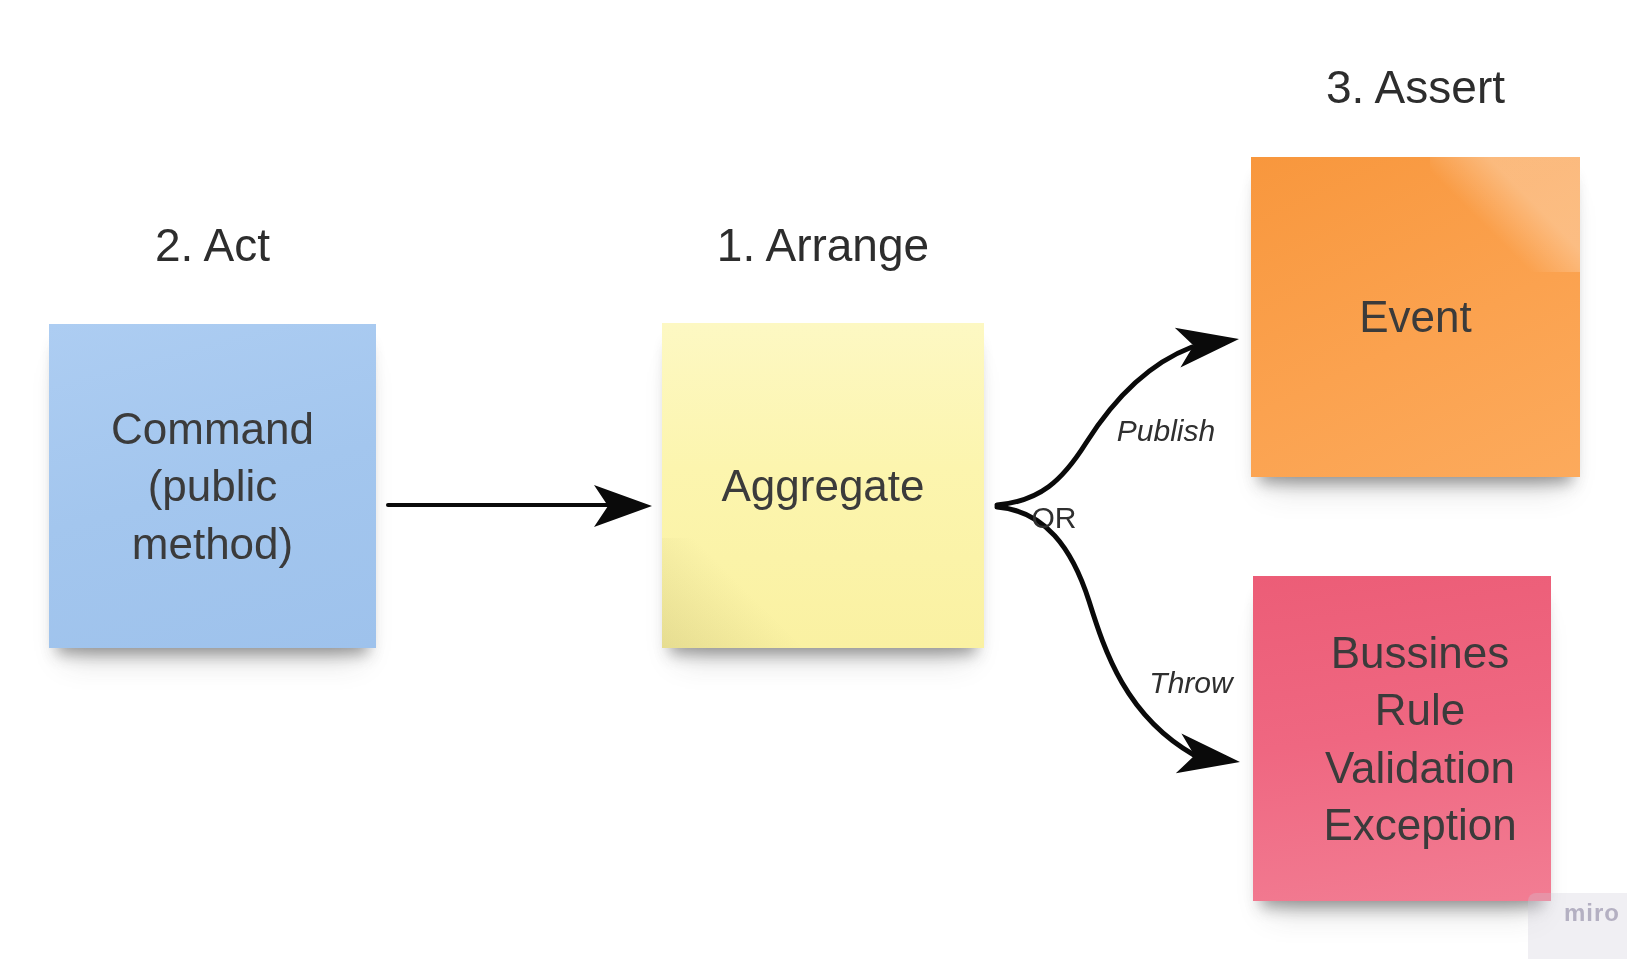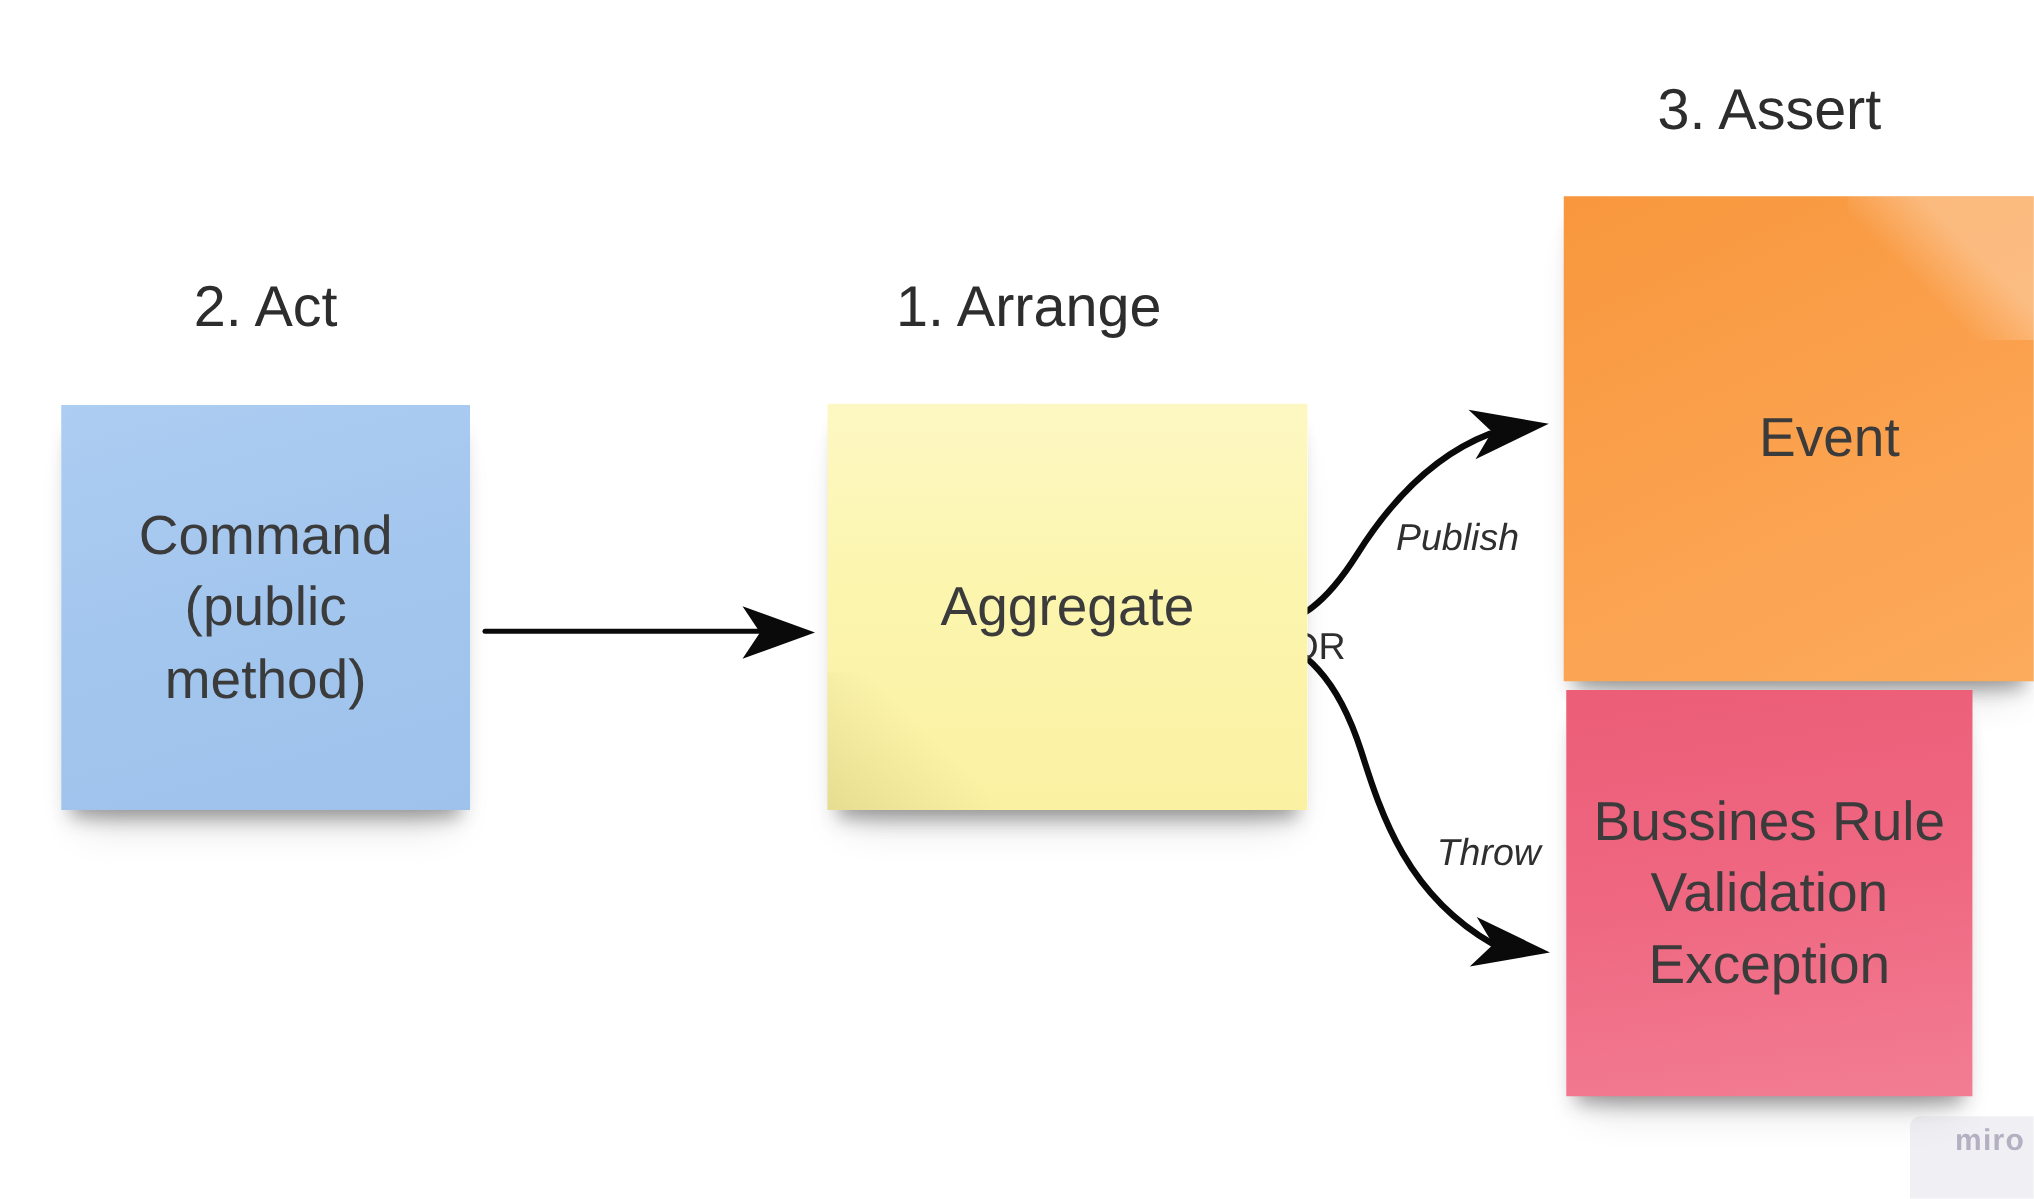--- a/index.html
+++ b/index.html
@@ -24,39 +24,39 @@
     font-size:44px;line-height:1.3;color:#3b3b3b;
     white-space:pre-line;
     box-shadow:0 14px 14px -8px rgba(60,60,60,0.45), 0 26px 30px -18px rgba(60,60,60,0.25);
   }
   .note .note-text{white-space:pre-line;}
   .note-command{
     left:49px;top:324px;width:327px;height:324px;
     background:linear-gradient(165deg,#adcdf2 0%,#a3c6ee 50%,#9ec2ec 100%);
   }
   .note-aggregate{
-    left:662px;top:323px;width:384px;height:325px;
+    left:662px;top:323px;width:322px;height:325px;
     background:linear-gradient(180deg,#fdf8c3 0%,#fcf5ae 45%,#faf1a2 100%);
   }
   .note-aggregate::before{
     content:"";position:absolute;left:0;bottom:0;width:150px;height:110px;
     background:linear-gradient(45deg,rgba(125,115,55,0.16),rgba(125,115,55,0) 55%);
   }
   .note-event{
-    left:1251px;top:157px;width:329px;height:388px;
+    left:1251px;top:157px;width:329px;height:320px;
     background:linear-gradient(155deg,#f8973d 0%,#fba24f 55%,#fcaa5c 100%);
-    padding-left:48px;
   }
   .note-event::after{
     content:"";position:absolute;right:0;top:0;width:150px;height:115px;
     background:linear-gradient(225deg,rgba(255,255,255,0.30) 35%,rgba(255,255,255,0) 62%);
   }
   .note-exception{
-    left:1253px;top:552px;width:325px;height:325px;
+    left:1253px;top:576px;width:262px;height:325px;
     background:linear-gradient(172deg,#ec5d77 0%,#ef6781 48%,#f27d93 100%);
+    padding-left:36px;
   }
   .heading-act{left:49px;top:220px;width:327px;}
   .heading-arrange{left:662px;top:220px;width:322px;text-align:center;}
   .heading-assert{left:1251px;top:62px;width:329px;}
   .connector-label{
     position:absolute;text-align:center;color:#2f2f2f;
     font-size:30px;line-height:38px;white-space:nowrap;
   }
   .lbl-publish{left:1066px;top:412px;width:200px;font-style:italic;}
   .lbl-or{left:1004px;top:499px;width:100px;}

